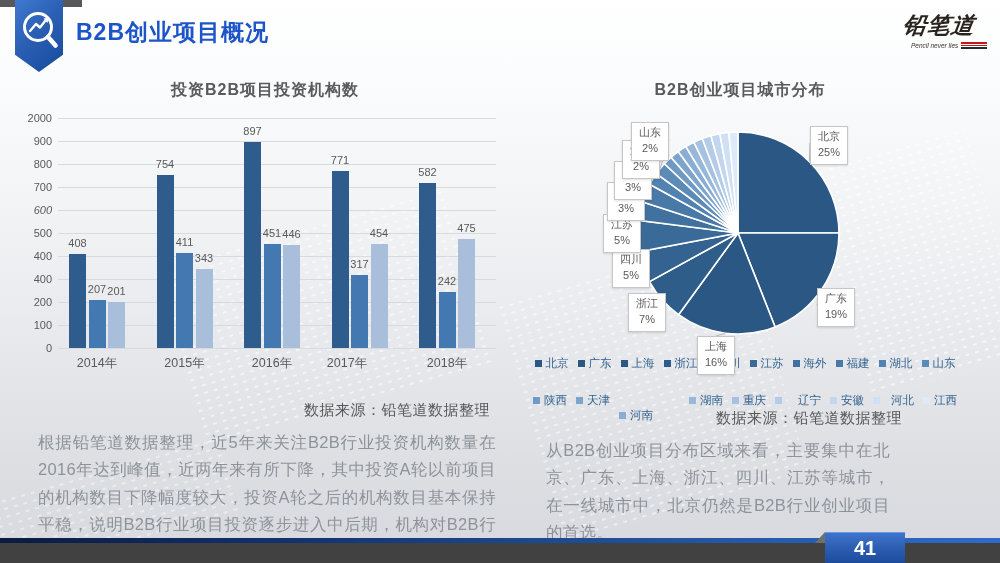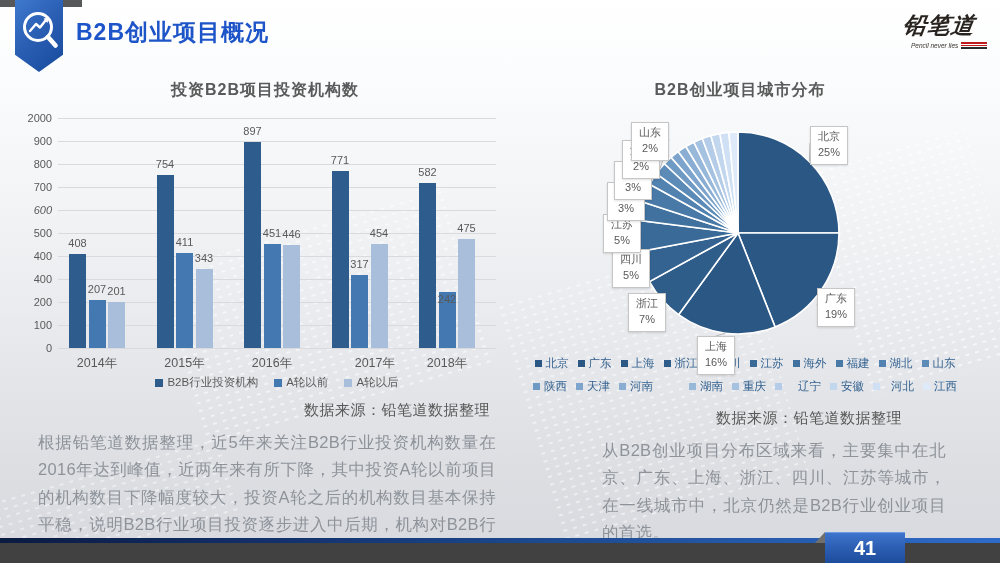--- a/index.html
+++ b/index.html
@@ -145,42 +145,28 @@
     <div class="bar-label" style="left: 252px; top: 227.27px; width: 40px;">451</div>
     <div class="bar" style="left: 283px; top: 245.42px; width: 17px; height: 102.58px; background: rgb(168, 190, 218);"></div>
     <div class="bar-label" style="left: 271.5px; top: 228.42px; width: 40px;">446</div>
     <div class="xtick" style="left: 237px; top: 355px; width: 70px;">2016年</div>
     <div class="bar" style="left: 331.5px; top: 170.67px; width: 17px; height: 177.33px; background: rgb(46, 92, 140);"></div>
     <div class="bar-label" style="left: 320px; top: 153.67px; width: 40px;">771</div>
     <div class="bar" style="left: 351px; top: 275.09px; width: 17px; height: 72.91px; background: rgb(68, 120, 177);"></div>
     <div class="bar-label" style="left: 339.5px; top: 258.09px; width: 40px;">317</div>
     <div class="bar" style="left: 370.5px; top: 243.58px; width: 17px; height: 104.42px; background: rgb(168, 190, 218);"></div>
     <div class="bar-label" style="left: 359px; top: 226.58px; width: 40px;">454</div>
-    <div class="xtick" style="left: 325px; top: 355px; width: 70px; text-align: right;">2017年</div>
+    <div class="xtick" style="left: 312px; top: 355px; width: 70px;">2017年</div>
     <div class="bar" style="left: 419px; top: 183.09px; width: 17px; height: 164.91px; background: rgb(46, 92, 140);"></div>
     <div class="bar-label" style="left: 407.5px; top: 166.09px; width: 40px;">582</div>
     <div class="bar" style="left: 438.5px; top: 292.34px; width: 17px; height: 55.66px; background: rgb(68, 120, 177);"></div>
-    <div class="bar-label" style="left: 427px; top: 275.34px; width: 40px; margin-top: 18px;">242</div>
+    <div class="bar-label" style="left: 427px; top: 275.34px; width: 40px;">242</div>
     <div class="bar" style="left: 458px; top: 238.75px; width: 17px; height: 109.25px; background: rgb(168, 190, 218);"></div>
     <div class="bar-label" style="left: 446.5px; top: 221.75px; width: 40px;">475</div>
     <div class="xtick" style="left: 412px; top: 355px; width: 70px;">2018年</div>
-    <div class="legend-row" style="left: 58px; top: 375px; width: 438px; gap: 16px;">
-      <div class="legend-item" style="gap: 4px; font-size: 11.5px; color: rgb(89, 89, 89);">
-        <div class="legend-swatch" style="width: 8px; height: 8px; background: rgb(46, 92, 140);"></div>
-        <span>B2B行业投资机构</span>
-      </div>
-      <div class="legend-item" style="gap: 4px; font-size: 11.5px; color: rgb(89, 89, 89);">
-        <div class="legend-swatch" style="width: 8px; height: 8px; background: rgb(68, 120, 177);"></div>
-        <span>A轮以前</span>
-      </div>
-      <div class="legend-item" style="gap: 4px; font-size: 11.5px; color: rgb(89, 89, 89);">
-        <div class="legend-swatch" style="width: 8px; height: 8px; background: rgb(168, 190, 218);"></div>
-        <span>A轮以后</span>
-      </div>
-    </div>
   </div>
 <div class="source-line" style="left:30px; top:401px; width:460px;">数据来源：铅笔道数据整理</div>
 
 <div class="chart-title" style="left:590px; top:80px; width:300px;">B2B创业项目城市分布</div>
 <div id="pie-chart" style="position:absolute; left:0; top:0; width:1000px; height:563px; pointer-events:none;">
     <svg width="306" height="264" viewBox="0 0 306 264" style="position: absolute; left: 588px; top: 108px; overflow: visible;">
       <path d="M 150 125 L 150 24 A 101 101 0 0 1 250.99999501385554 125.03173643256564 Z" fill="#2b5784" stroke="#ffffff" stroke-width="1.6"></path>
       <path d="M 150 125 L 250.99999501385554 125.03173643256564 A 101 101 0 0 1 187.12864042903956 218.92797272320473 Z" fill="#2b5784" stroke="#ffffff" stroke-width="1.6"></path>
       <path d="M 150 125 L 187.12864042903956 218.92797272320473 A 101 101 0 0 1 90.57208565270413 206.66592310340013 Z" fill="#2b5784" stroke="#ffffff" stroke-width="1.6"></path>
       <path d="M 150 125 L 90.57208565270413 206.66592310340013 A 101 101 0 0 1 61.45208179923874 173.58257076680167 Z" fill="#2f5d8a" stroke="#ffffff" stroke-width="1.6"></path>
@@ -294,21 +280,21 @@
     </div>
     <div class="legend-row" style="left: 545px; top: 378.5px; width: 400px; gap: 9px;">
       <div class="legend-item" style="gap: 4px; font-size: 11.5px; color: rgb(51, 97, 143);">
         <div class="legend-swatch" style="width: 7px; height: 7px; background: rgb(110, 154, 196);"></div>
         <span>陕西</span>
       </div>
       <div class="legend-item" style="gap: 4px; font-size: 11.5px; color: rgb(51, 97, 143);">
         <div class="legend-swatch" style="width: 7px; height: 7px; background: rgb(124, 164, 204);"></div>
         <span>天津</span>
       </div>
-      <div class="legend-item" style="gap: 4px; font-size: 11.5px; color: rgb(51, 97, 143);">
+      <div class="legend-item" style="gap: 4px; font-size: 11.5px; color: rgb(51, 97, 143); margin-top: 29px;">
         <div class="legend-swatch" style="width: 7px; height: 7px; background: rgb(138, 174, 211);"></div>
         <span>河南</span>
       </div>
       <div class="legend-item" style="gap: 4px; font-size: 11.5px; color: rgb(51, 97, 143); margin-left: 27px;">
         <div class="legend-swatch" style="width: 7px; height: 7px; background: rgb(152, 184, 218);"></div>
         <span>湖南</span>
       </div>
       <div class="legend-item" style="gap: 4px; font-size: 11.5px; color: rgb(51, 97, 143);">
         <div class="legend-swatch" style="width: 7px; height: 7px; background: rgb(166, 194, 225);"></div>
         <span>重庆</span>
@@ -327,18 +313,18 @@
       </div>
       <div class="legend-item" style="gap: 4px; font-size: 11.5px; color: rgb(51, 97, 143);">
         <div class="legend-swatch" style="width: 7px; height: 7px; background: rgb(222, 234, 250);"></div>
         <span>江西</span>
       </div>
     </div>
   </div>
 <div class="source-line" style="left:590px; top:409px; width:312px;">数据来源：铅笔道数据整理</div>
 
 <div class="note" style="left:38px; top:429px; width:458px;">根据铅笔道数据整理，近5年来关注B2B行业投资机构数量在2016年达到峰值，近两年来有所下降，其中投资A轮以前项目的机构数目下降幅度较大，投资A轮之后的机构数目基本保持平稳，说明B2B行业项目投资逐步进入中后期，机构对B2B行业投资进入成熟期。</div>
-<div class="note" style="left:602px; top:437px; width:344px;">从B2B创业项目分布区域来看，主要集中在北京、广东、上海、浙江、四川、江苏等城市，在一线城市中，北京仍然是B2B行业创业项目的首选。</div>
+<div class="note" style="left:546px; top:437px; width:344px;">从B2B创业项目分布区域来看，主要集中在北京、广东、上海、浙江、四川、江苏等城市，在一线城市中，北京仍然是B2B行业创业项目的首选。</div>
 
 <div class="footer-line"></div>
 <div class="footer-bar"></div>
 <div class="page-fold"></div>
 <div class="page-box">41</div>
 
 </body></html>

